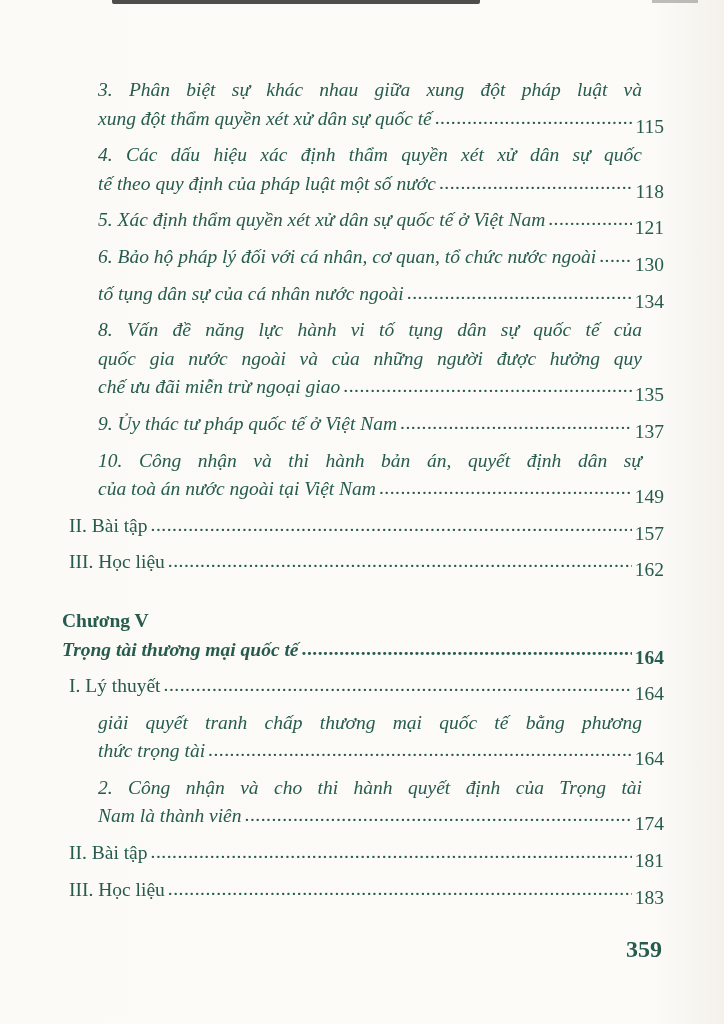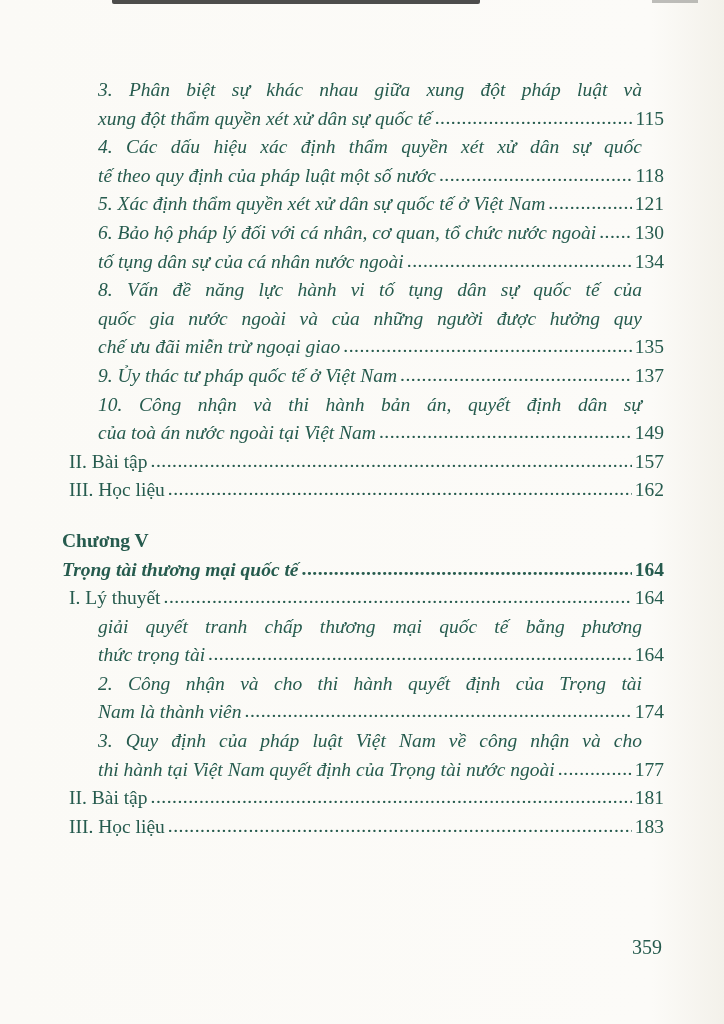--- a/index.html
+++ b/index.html
@@ -48,24 +48,24 @@
     flex: 1 1 auto; min-width: 6px;
     overflow: hidden; white-space: nowrap;
     margin-left: 3px;
     font-style: normal;
     letter-spacing: 0.5px;
     position: relative; top: -1px;
   }
   .dots::after {
     content: "........................................................................................................................................................";
   }
-  .pg { flex: 0 0 auto; font-style: normal; padding-left: 3px; }
+  .pg { flex: 0 0 auto; font-style: normal; padding-left: 3px; margin-top: 8px; }
   .folio {
     position: absolute; top: 936px; right: 62px;
-    font-size: 20px; color: #265b4e;
+    font-size: 24px; color: #265b4e; font-weight: bold;
   }
 </style>
 </head>
 <body>
 
 <div class="sheet">
   <div class="scan-line"></div>
   <div class="scan-mark"></div>
   <main class="toc" id="toc-root">
       <div class="entry lvl2 s-italic">
@@ -171,28 +171,20 @@
         </div>
       </div>
       <div class="entry lvl2 s-italic">
         <div class="line"><span class="txt">2. Công nhận và cho thi hành quyết định của Trọng tài</span></div>
         <div class="line last">
           <span class="txt">Nam là thành viên</span>
           <span class="dots"></span>
           <span class="pg">174</span>
         </div>
       </div>
-      <div class="entry lvl2 s-italic">
-        <div class="line"><span class="txt">3. Quy định của pháp luật Việt Nam về công nhận và cho</span></div>
-        <div class="line last">
-          <span class="txt">thi hành tại Việt Nam quyết định của Trọng tài nước ngoài</span>
-          <span class="dots"></span>
-          <span class="pg">177</span>
-        </div>
-      </div>
       <div class="entry lvl1 s-roman">
         <div class="line last">
           <span class="txt">II. Bài tập</span>
           <span class="dots"></span>
           <span class="pg">181</span>
         </div>
       </div>
       <div class="entry lvl1 s-roman">
         <div class="line last">
           <span class="txt">III. Học liệu</span>

